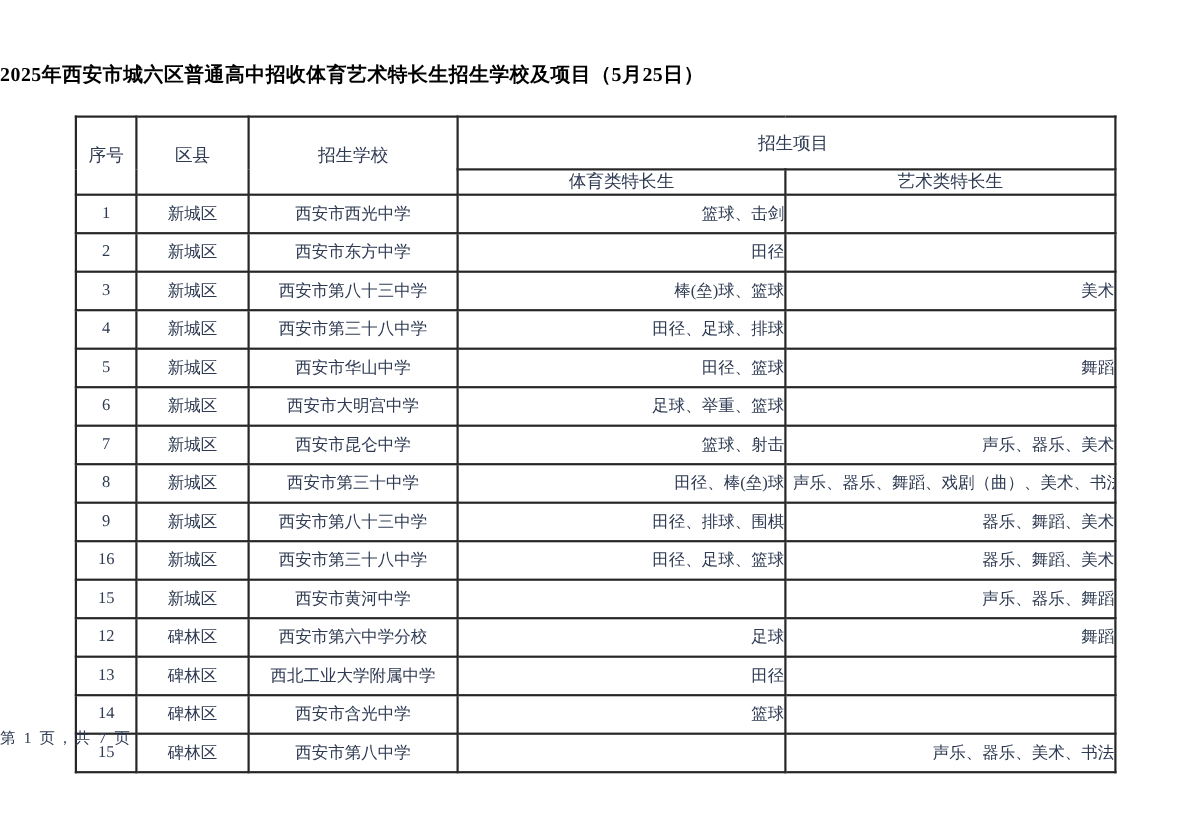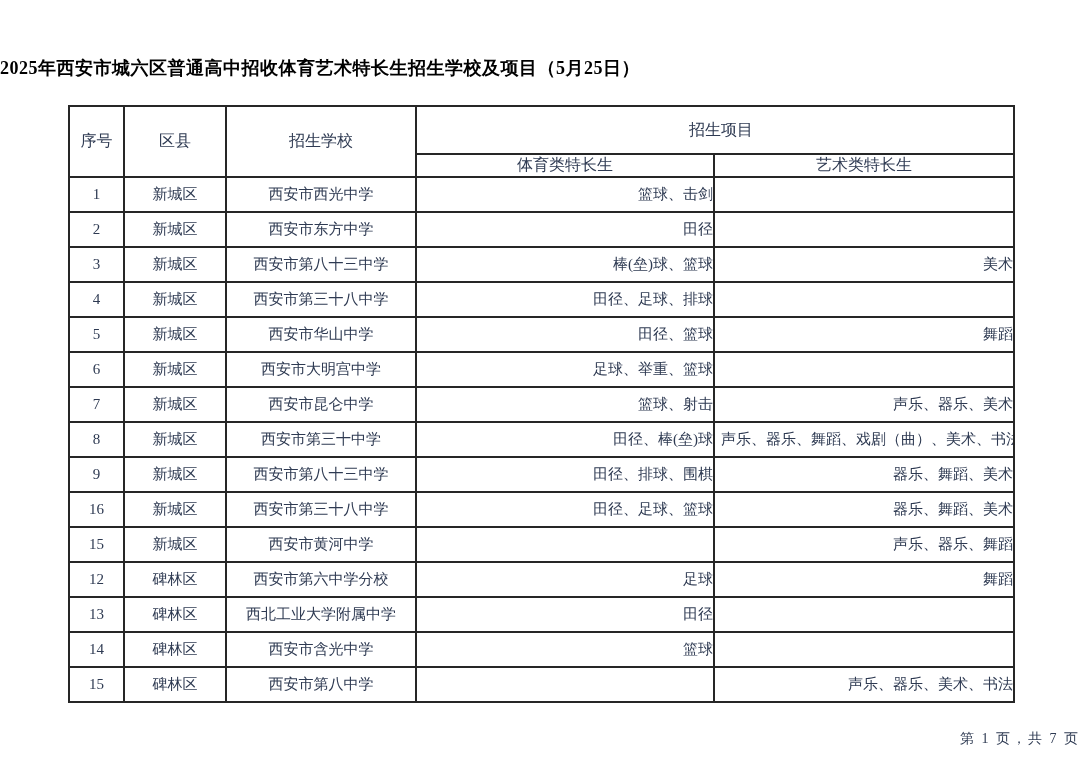--- a/index.html
+++ b/index.html
@@ -50,24 +50,24 @@
     text-align: center;
     font-size: 16px;
   }
   th.group-header { height: 48px; border-bottom: 3px double #262626; padding-left: 12px; }
   tr.subheader th { height: 20px; font-family: Liberation Mono, monospace; }
   tr.data-row { height: 35px; }
   td.c-center { text-align: center; }
   td.c-left { text-align: right; padding-left: 6px; }
   .doc-footer {
     position: absolute;
-    top: 730px;
+    top: 662px;
     left: 0;
     width: 100%;
-    text-align: right;
+    text-align: left;
     font-size: 14px;
     color: #2e3a52;
     letter-spacing: 2px;
   }
 </style>
 </head>
 <body>
 
 <div class="page">
 

